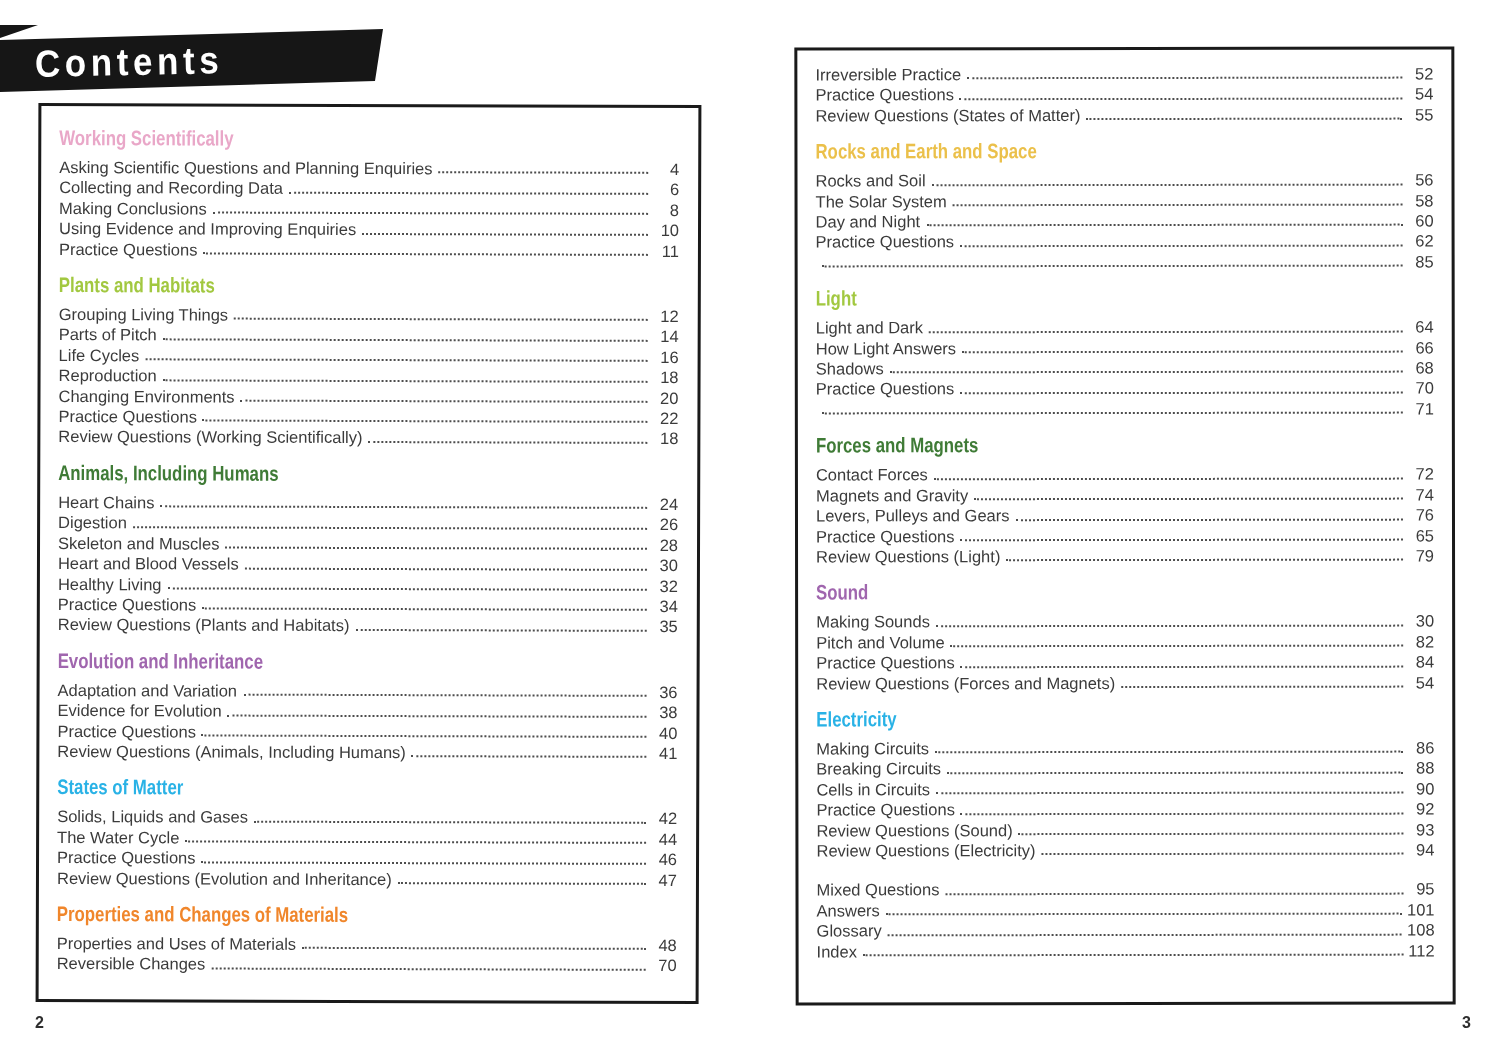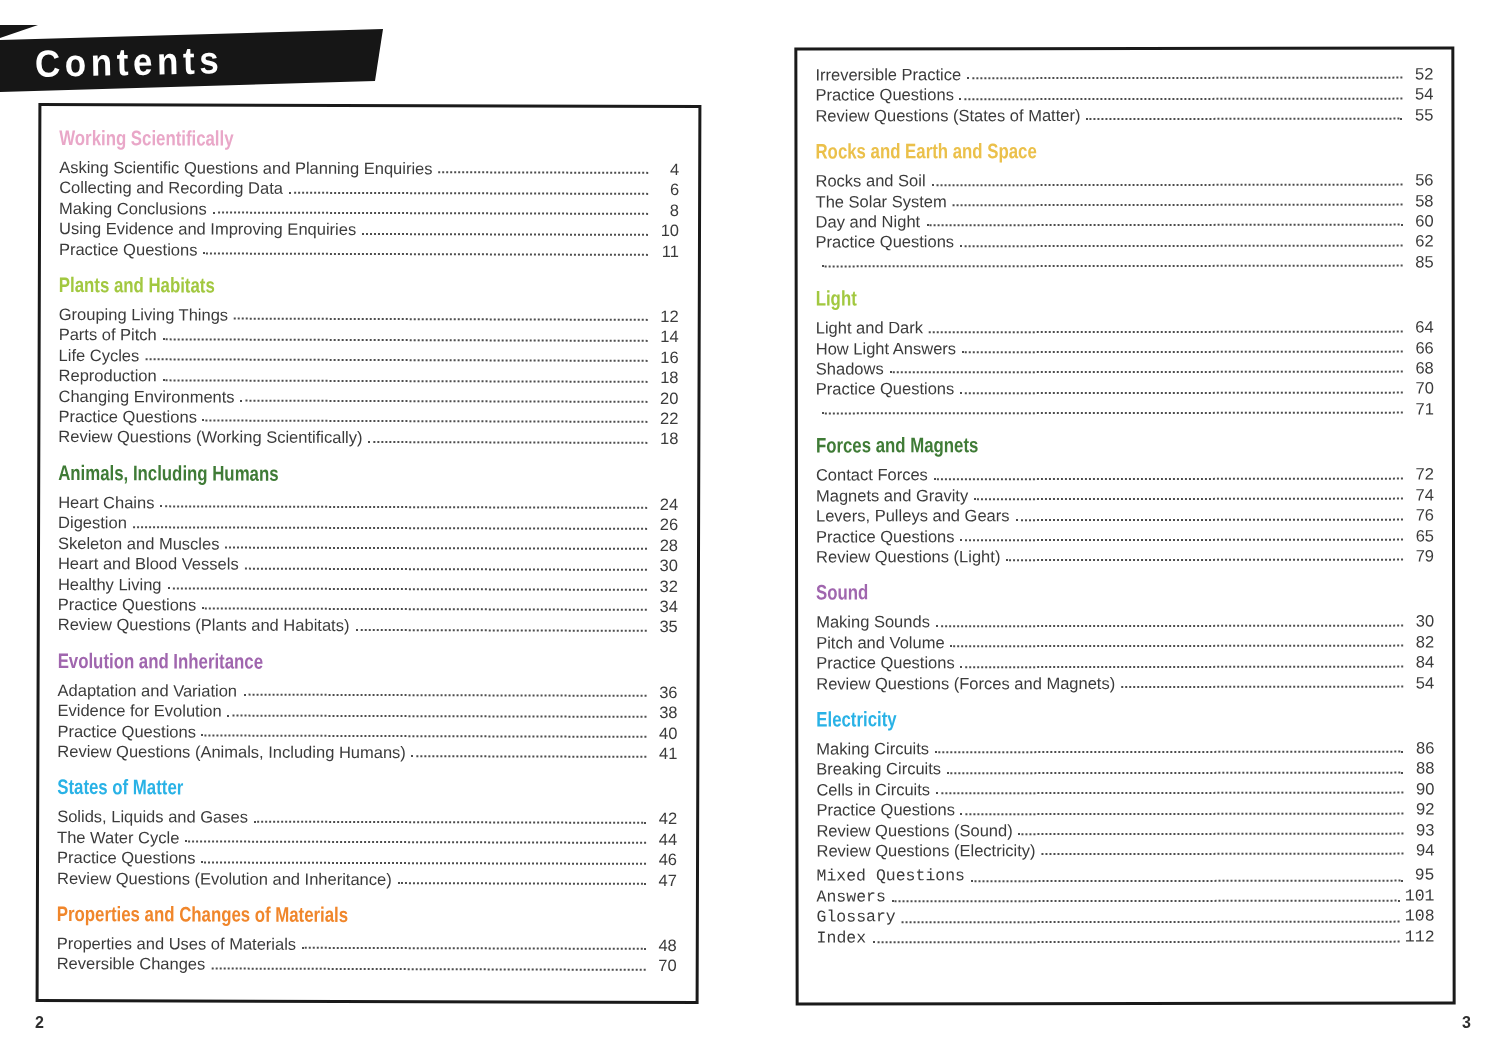--- a/index.html
+++ b/index.html
@@ -81,21 +81,21 @@
     font-size: 21px;
     line-height: 26px;
     font-weight: bold;
     margin: 13px 0 6px 0;
     transform: scaleX(0.80);
     transform-origin: 0 50%;
     white-space: nowrap;
     letter-spacing: 0px;
   }
   .section:first-child .section-title { margin-top: 5px; }
-  .section.no-title.gap { margin-top: 6px; font-family: Liberation Mono, monospace; }
+  .section.no-title.gap { margin-top: 19px; }
 
   .entry {
     display: flex;
     align-items: baseline;
     font-size: 16.5px;
     line-height: 20.4px;
     color: #3b3b3b;
   }
   .entry .lbl { white-space: nowrap; }
   .entry .leader {

